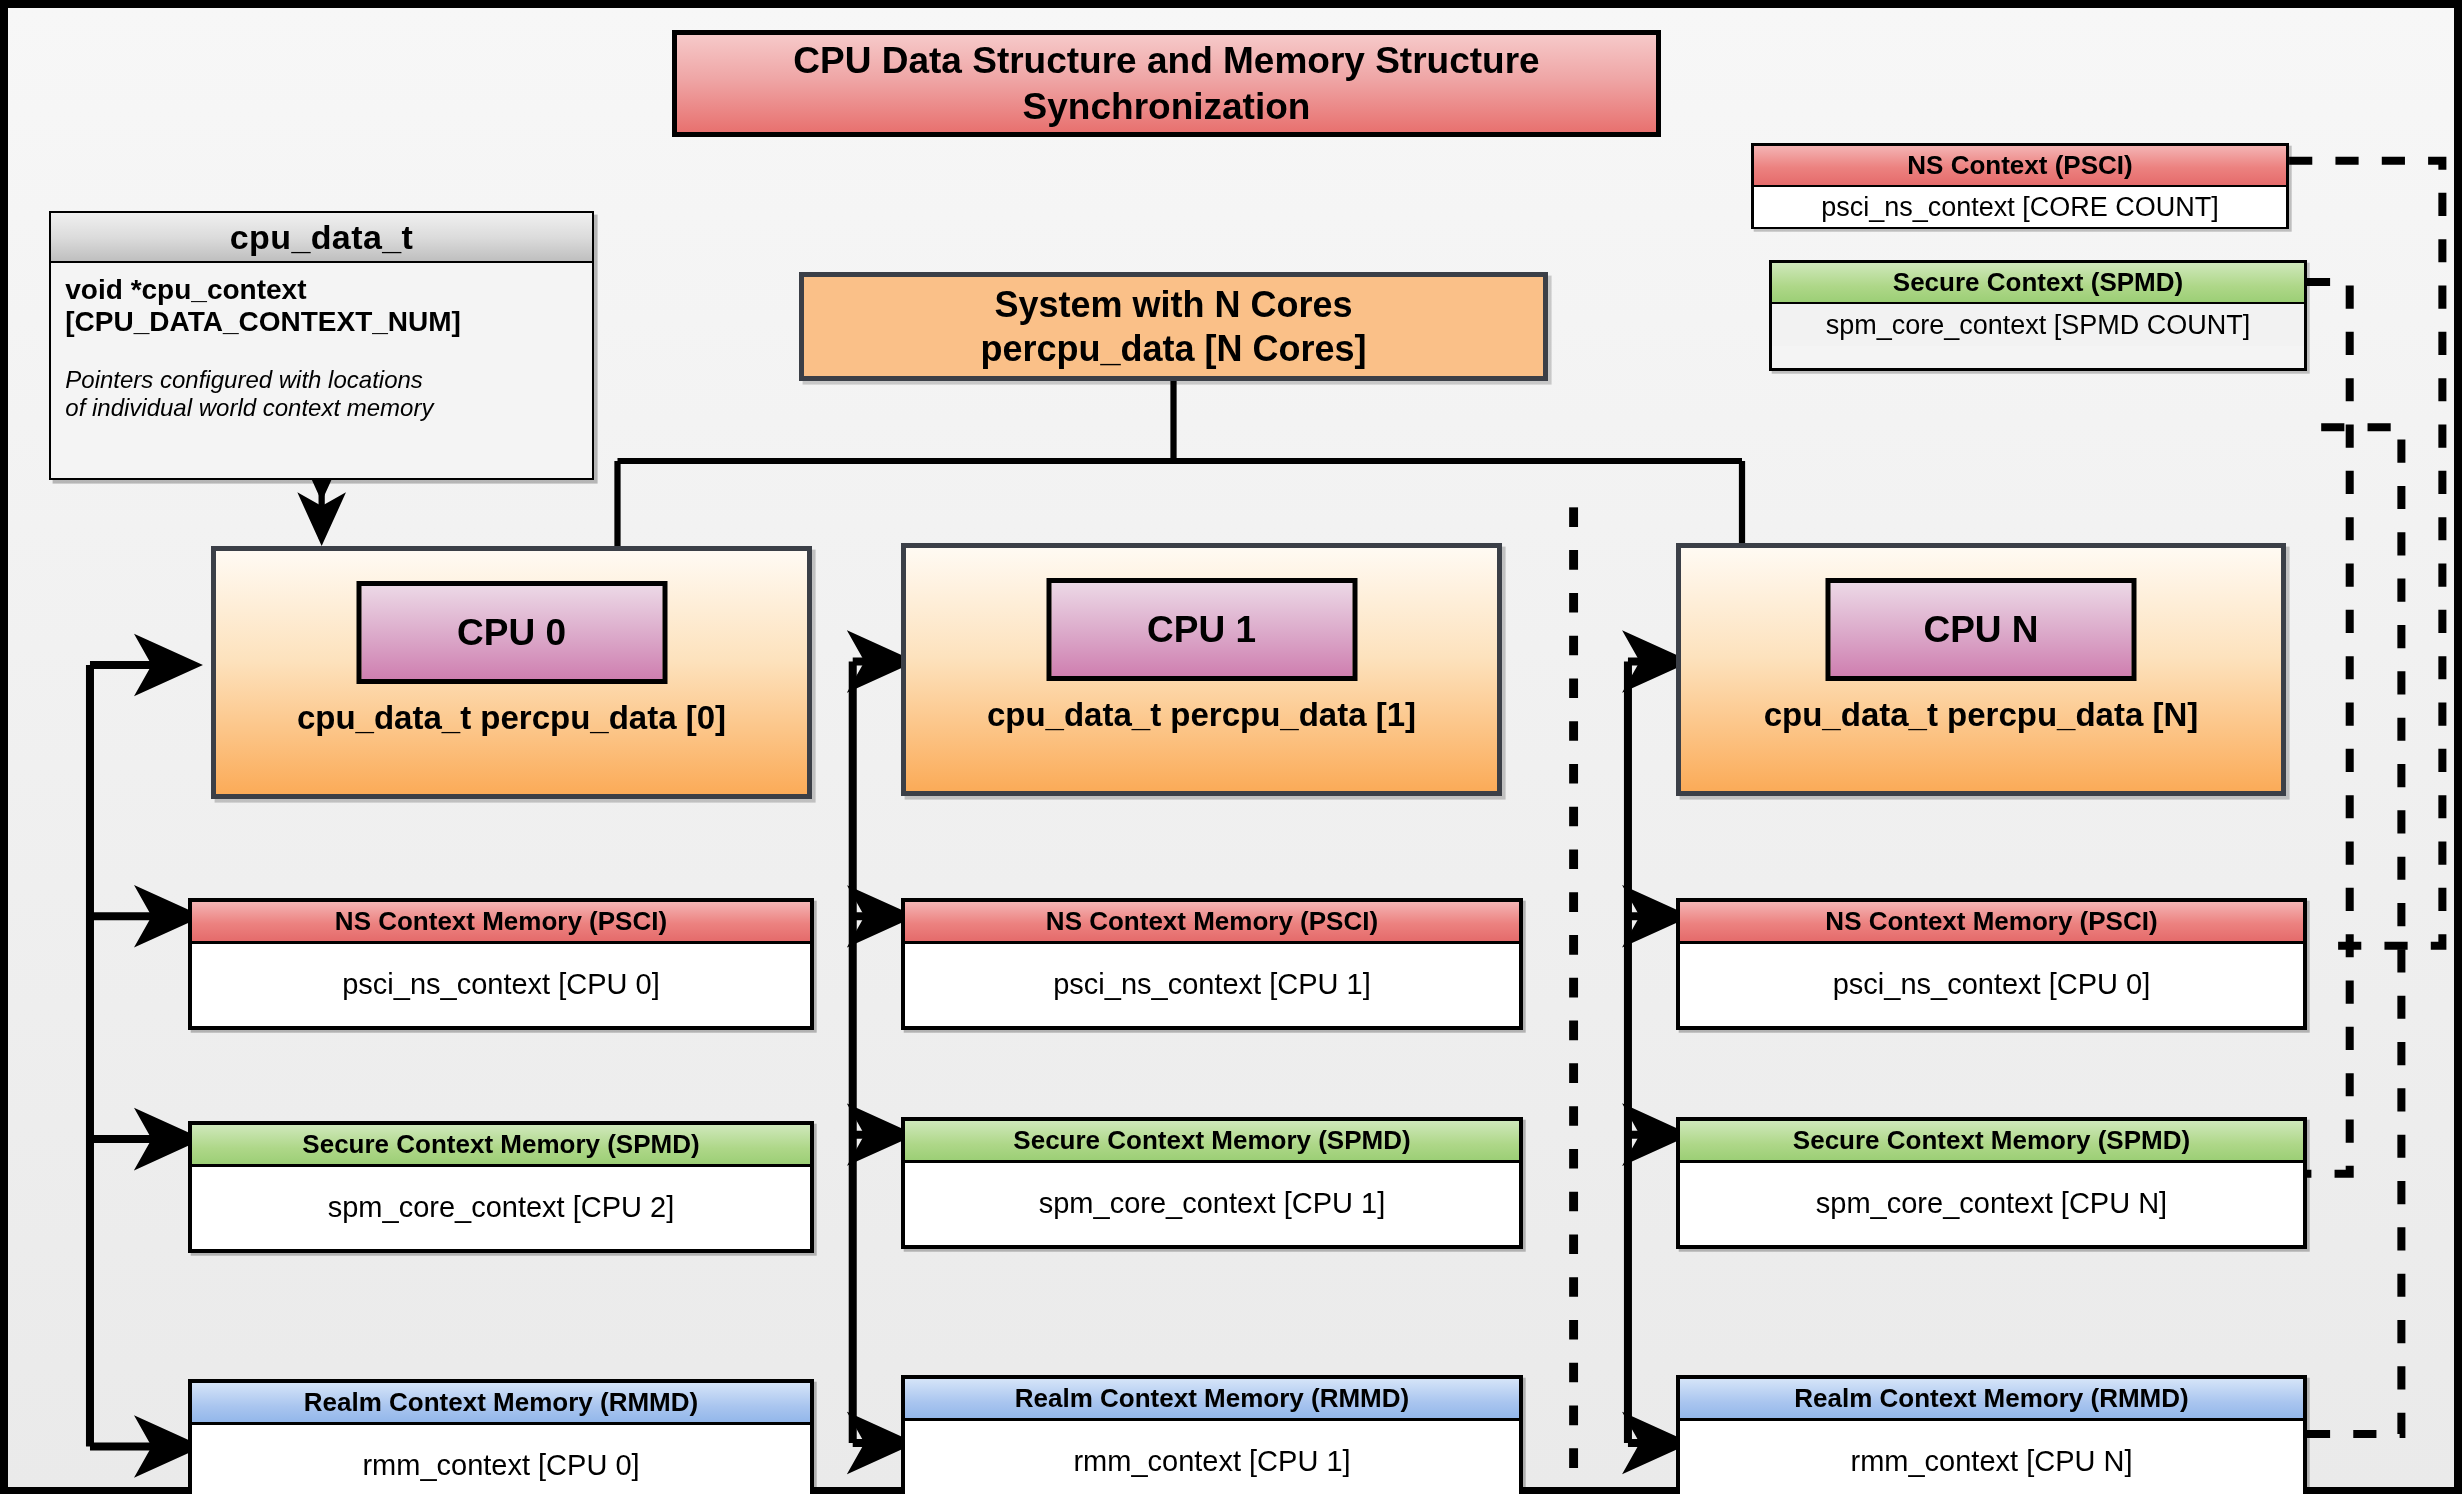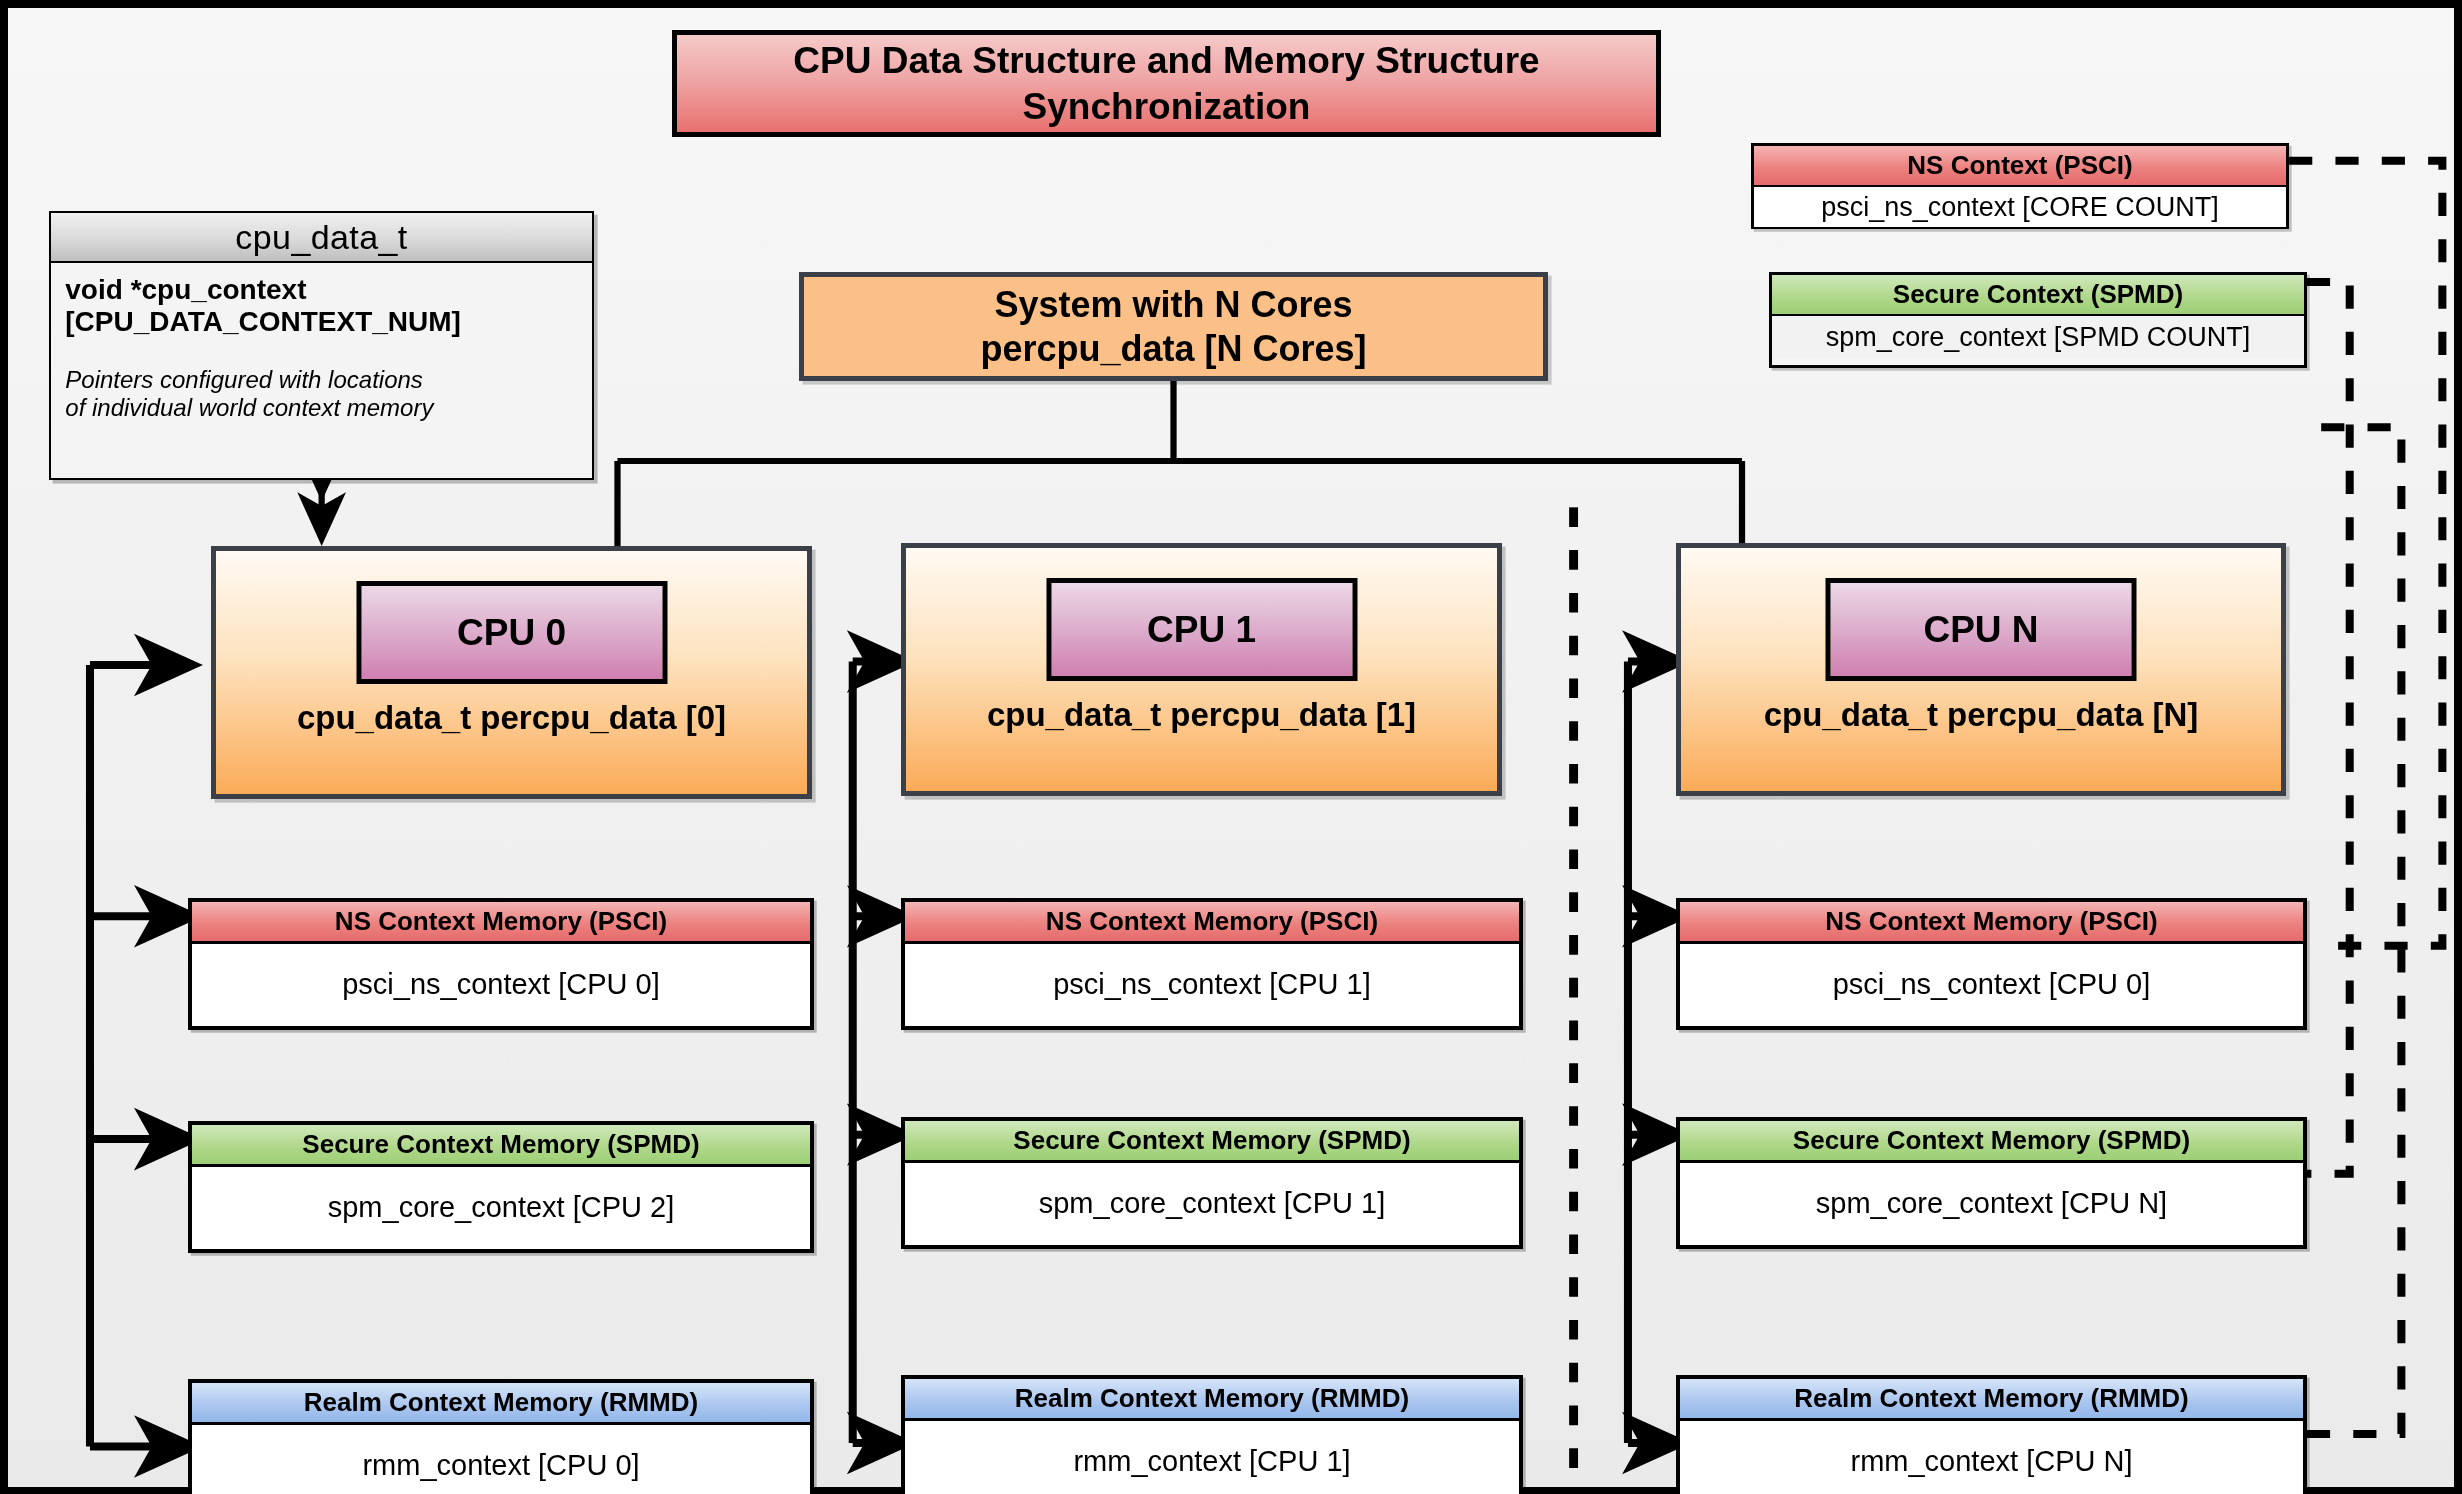--- a/index.html
+++ b/index.html
@@ -29,21 +29,21 @@
   
   #cpudt{
     left:41px;top:203px;width:545px;height:269px;
     border:2.7px solid #000;background:#f4f4f4;
     box-shadow:3.6px 3.6px 0 rgba(0,0,0,.25);
   }
   #cpudt .hdr{
     height:48px;border-bottom:2.7px solid #000;
     background:linear-gradient(180deg,#f0f0f0 0%,#dcdcdc 50%,#bfbfbf 100%);
     display:flex;align-items:center;justify-content:center;
-    font-size:34px;font-weight:normal;letter-spacing:0.4px;
+    font-size:34px;font-weight:bold;letter-spacing:0.4px;
   }
   #cpudt .body{padding:10.7px 14.3px 0 14.3px;}
   #cpudt .f1{font-size:28px;font-weight:bold;line-height:1.16;}
   #cpudt .f2{font-size:24px;font-style:italic;line-height:1.2;margin-top:27px;}
 
   
   #system{
     left:791px;top:264px;width:749px;height:109px;
     border:5.3px solid #3b3f47;background:#fac088;
     display:flex;align-items:center;justify-content:center;text-align:center;
@@ -58,21 +58,21 @@
     display:flex;align-items:center;justify-content:center;
     font-size:26px;font-weight:bold;
   }
   .ctx .v{display:flex;align-items:center;justify-content:center;font-size:27px;}
   .t-red{background:linear-gradient(180deg,#f4b4b4 0%,#ec8280 55%,#e56b6b 100%);}
   .t-green{background:linear-gradient(180deg,#cfe8bb 0%,#aed788 60%,#9ccf76 100%);}
   .t-blue{background:linear-gradient(180deg,#d5e4f8 0%,#a9c5ef 60%,#93b7ea 100%);}
 
   #ctxNS{left:1743px;top:135px;width:538px;height:86px;}
   #ctxNS .v{height:40px;background:#fff;}
-  #ctxSEC{left:1761px;top:264px;width:538px;height:96px;}
+  #ctxSEC{left:1761px;top:252px;width:538px;height:111px;}
   #ctxSEC .v{height:42px;background:#f2f2f2;}
   #ctxRLM{left:1775px;top:370px;width:538px;height:94px;}
   #ctxRLM .v{height:46px;background:#f2f2f2;}
 
   
   .cpucard{
     border:5.3px solid #3b3f47;
     background:linear-gradient(180deg,#fffaf3 0%,#fde2bd 45%,#fbab58 100%);
     box-shadow:3.6px 3.6px 0 rgba(0,0,0,.2);
   }

